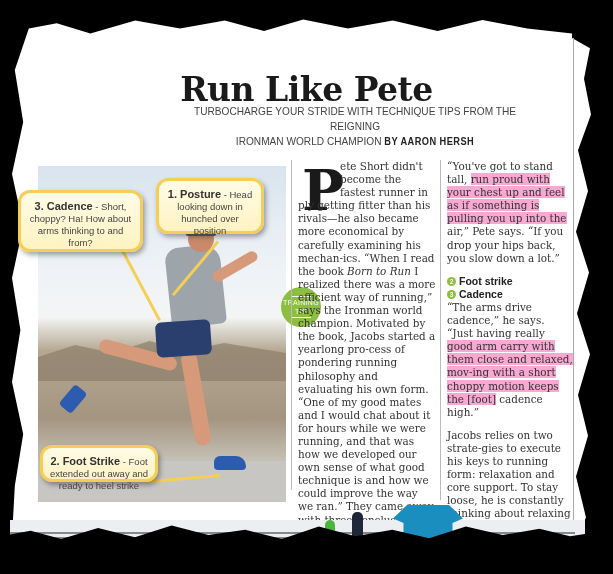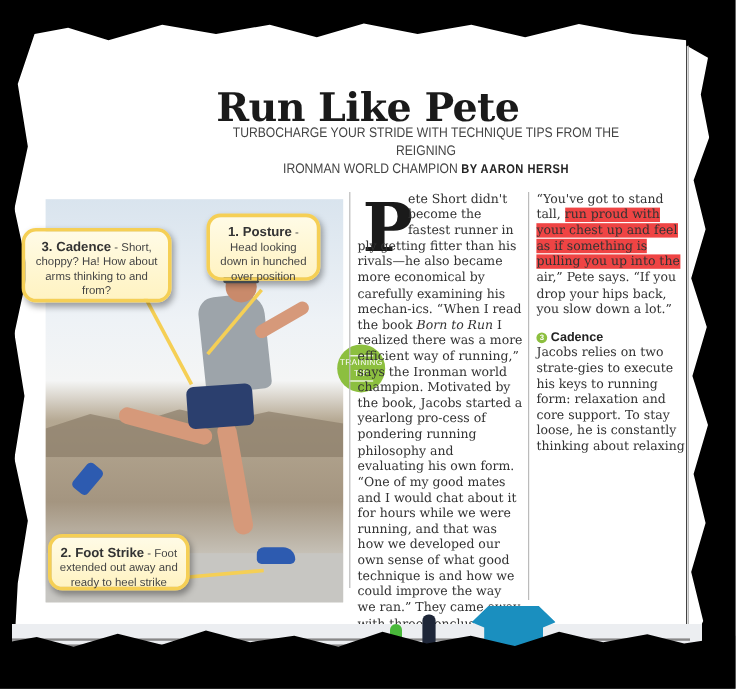--- a/index.html
+++ b/index.html
@@ -31,21 +31,21 @@
   .tip-badge { position:absolute; left:281px; top:287px; width:40px; height:40px; background:#8cbf3f; border-radius:50%; color:#fff; font-family:"Liberation Sans", sans-serif; font-size:7px; text-align:center; line-height:9px; box-sizing:border-box; padding-top:11px; letter-spacing:0.3px; }
   .tip-badge:before, .tip-badge:after { content:""; position:absolute; left:10px; width:20px; height:1px; background:#fff; }
   .tip-badge:before { top:9px; } .tip-badge:after { bottom:9px; }
   .col-rule { position:absolute; background:#bbb; width:1px; }
   .body-text { position:absolute; font-size:10.4px; line-height:13.1px; color:#333; }
   .dropcap { position:absolute; left:302px; top:165px; font-family:"DejaVu Serif", serif; font-weight:bold; font-size:56px; line-height:50px; color:#1a1a1a; }
   .col2 { left:298px; top:160px; width:138px; text-align:left; }
   .col3 { left:447px; top:160px; width:126px; }
   .sub { font-family:"Liberation Sans", sans-serif; font-weight:bold; font-size:10.5px; color:#222; display:flex; align-items:center; gap:3px; margin-top:0; }
   .num { display:inline-block; width:9px; height:9px; border-radius:50%; background:#8cbf3f; color:#fff; font-size:6.5px; line-height:9px; text-align:center; }
-  .hl { background:#ef4444;margin-top:16px; }
+  .hl { background:#f9a8d4;margin-top:16px; }
   .para { margin:0 0 10px 0; }
   .rail { position:absolute; height:2px; background:#888; }
   .product { position:absolute; }
   .torn-bottom { position:absolute; left:0; top:520px; width:613px; height:54px; background:#000;
     clip-path: polygon(0 30%, 5% 20%, 10% 35%, 16% 15%, 22% 32%, 28% 10%, 34% 28%, 40% 18%, 46% 35%, 52% 12%, 58% 30%, 64% 18%, 70% 34%, 76% 12%, 82% 28%, 88% 16%, 93% 30%, 100% 18%, 100% 100%, 0 100%); }
   .light-band { position:absolute; left:10px; top:520px; width:575px; height:20px; background:#eceef1; }
 </style>
 </head>
 <body>
 
@@ -73,24 +73,24 @@
   <div class="runner-shorts"></div>
 </div>
 
 <div class="pointer" style="left:115px;top:235px;width:95px;transform:rotate(62deg);"></div>
 <div class="pointer" style="left:218px;top:240px;width:70px;transform:rotate(130deg);"></div>
 <div class="pointer" style="left:150px;top:480px;width:70px;transform:rotate(-5deg);"></div>
 
 <div class="callout" style="left:18px;top:190px;width:125px;height:62px;">
   <b>3. Cadence</b><span> - </span><span>Short, choppy? Ha! How about arms thinking to and from?</span>
 </div>
-<div class="callout" style="left:172px;top:178px;width:95px;height:56px;">
+<div class="callout" style="left:156px;top:178px;width:108px;height:56px;">
   <b>1. Posture</b><span> - </span><span>Head looking down in hunched over position</span>
 </div>
-<div class="callout" style="left:40px;top:445px;width:118px;height:47px;">
+<div class="callout" style="left:40px;top:445px;width:118px;height:37px;">
   <b>2. Foot Strike</b><span> - </span><span>Foot extended out away and ready to heel strike</span>
 </div>
 
 <div class="tip-badge">
   <div>TRAINING</div>
   <div>TIP</div>
 </div>
 
 <div class="col-rule" style="left:291px;top:160px;height:330px;"></div>
 <div class="col-rule" style="left:440px;top:160px;height:340px;"></div>
@@ -101,25 +101,30 @@
   <div style="padding-left:42px;">become the</div>
   <div style="padding-left:42px;">fastest runner in</div>
   <div style="shape-outside:none;">
     <span>ply getting fitter than his rivals—he also became more economical by carefully examining his mechan-ics. “When I read the book </span><i>Born to Run</i><span> I realized there was a more efficient way of running,” says the Ironman world champion. Motivated by the book, Jacobs started a yearlong pro-cess of pondering running philosophy and evaluating his own form. “One of my good mates and I would chat about it for hours while we were running, and that was how we developed our own sense of what good technique is and how we could improve the way we ran.” They came away with three conclusions that helped Jacobs develop into a Kona champion.</span>
   </div>
 </div>
 
 <div class="body-text col3">
   <p class="para"><span>“You've got to stand tall, </span><span class="hl">run proud with your chest up and feel as if something is pulling you up into the</span><span> air,” Pete says. “If you drop your hips back, you slow down a lot.”</span></p>
 
+  <div class="sub">
+      <span class="num">2</span>
+      <span>Foot strike</span>
+    </div>
 
   <div class="sub">
       <span class="num">3</span>
       <span>Cadence</span>
     </div>
+  <p class="para"><span>“The arms drive cadence,” he says. “Just having really </span><span class="hl">good arm carry with them close and relaxed, mov-ing with a short choppy motion keeps the [foot]</span><span> cadence high.”</span></p>
 
   <p class="para"><span>Jacobs relies on two strate-gies to execute his keys to running form: relaxation and core support. To stay loose, he is constantly thinking about relaxing</span> </p>
 </div>
 
 <div class="light-band"></div>
 <div class="rail" style="left:10px;top:532px;width:565px;"></div>
 <div class="rail" style="left:10px;top:537px;width:565px;"></div>
 <div class="product" style="left:225px;top:535px;width:40px;height:18px;background:#27a9bf;border-bottom:4px solid #e85a6a;"></div>
 <div class="product" style="left:325px;top:520px;width:10px;height:30px;background:#49b83a;border-radius:5px 5px 2px 2px;"></div>
 <div class="product" style="left:352px;top:512px;width:11px;height:36px;background:#1e2638;border-radius:5px 5px 2px 2px;"></div>

